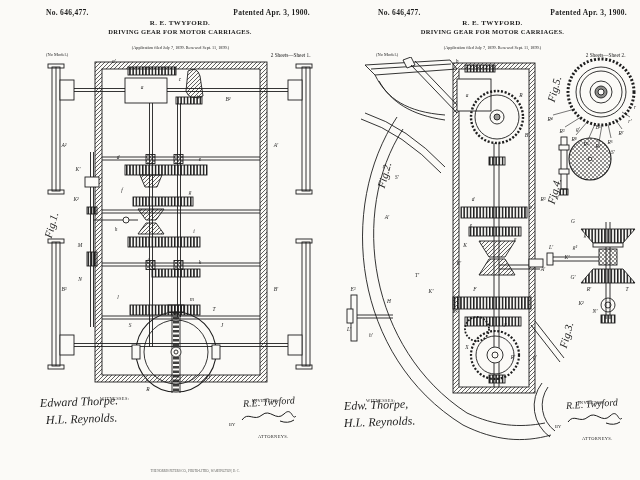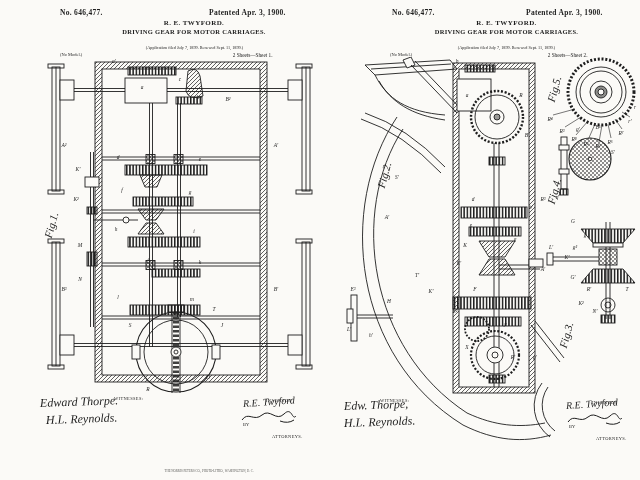--- a/index.html
+++ b/index.html
@@ -1,22 +1,22 @@
 <!DOCTYPE html>
 <html><head>
 <meta charset="utf-8">
 <style>
   html,body{margin:0;padding:0;background:#888;}
   #canvas{position:relative;width:640px;height:480px;background:#fbfaf7;overflow:hidden;
           font-family:"Liberation Serif",serif;color:#1e1e1e;}
   .abs{position:absolute;}
-  .hdr{white-space:nowrap;margin-left:14px;}
+  .hdr{white-space:nowrap;}
   .b{font-weight:bold;}
   .ctr{text-align:center;}
-  .rt{}
+  .rt{text-align:right;}
   .fs75{font-size:7.5px;letter-spacing:.3px;}
   .fs70{font-size:7px;letter-spacing:.4px;}
   .fs63{font-size:6.5px;letter-spacing:.3px;}
   .fs45{font-size:6.2px;display:inline-block;transform:scale(.68);transform-origin:center top;}
   .fs45l{font-size:6.2px;display:inline-block;transform:scale(.72);transform-origin:left top;}
   .fs52r{font-size:6.4px;display:inline-block;transform:scale(.82);transform-origin:right top;}
   .smallcaps{letter-spacing:.5px;}
   .sig{font-style:italic;font-size:12px;transform:rotate(-2deg);transform-origin:left center;white-space:nowrap;}
   .sig2{font-style:italic;font-size:10px;transform:rotate(-4deg);transform-origin:left center;white-space:nowrap;}
   .drawing{position:absolute;}

